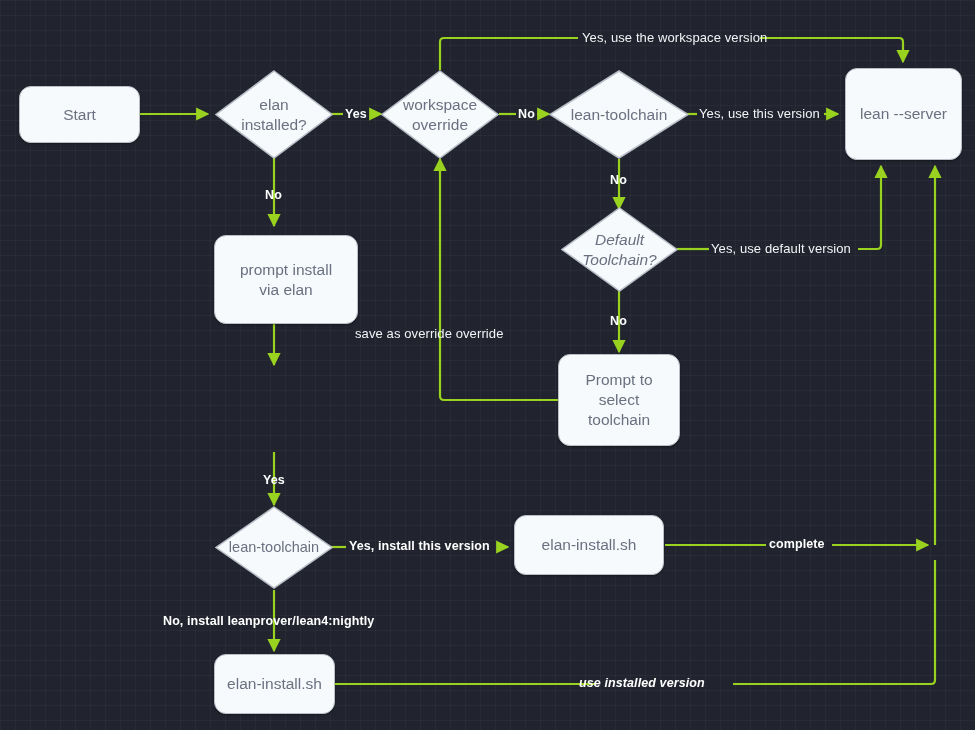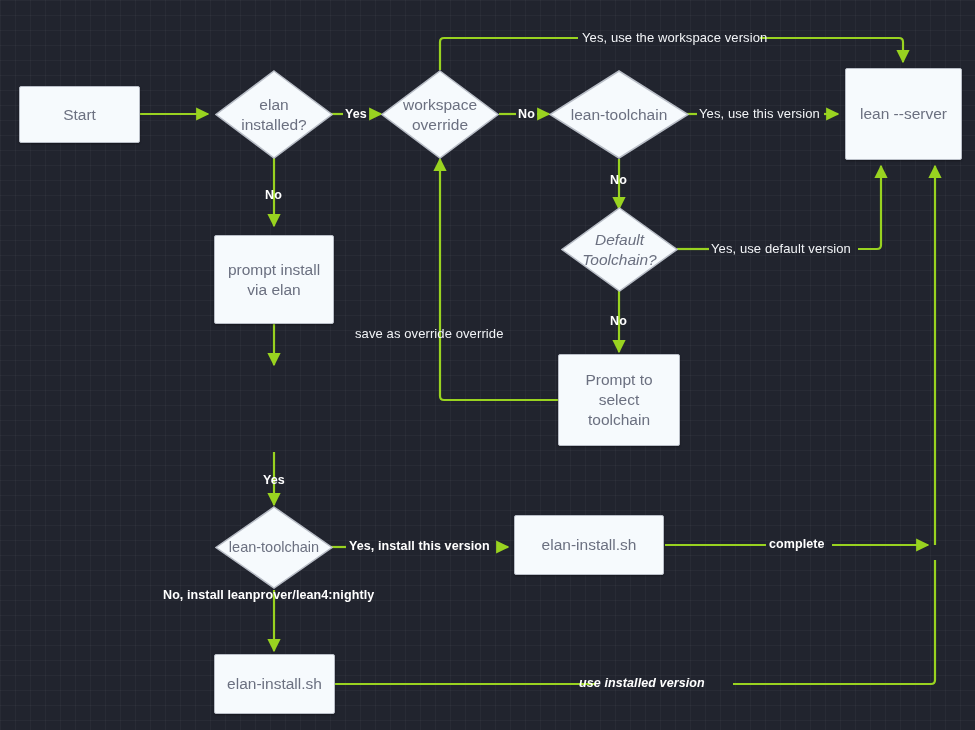--- a/index.html
+++ b/index.html
@@ -32,21 +32,21 @@
     justify-content: center;
     text-align: center;
     color: #6b7080;
     font-size: 15.5px;
     line-height: 1.28;
     white-space: pre-line;
   }
   .node.rect {
     background: #f6fafd;
     border: 1px solid #b9bec7;
-    border-radius: 2px;
+    border-radius: 12px;
     box-shadow: 0 1px 2px rgba(0,0,0,0.35);
   }
   .node.diamond-wrap {
     background: transparent;
     border: none;
   }
   .diamond-shape {
     position: absolute;
     left: 0; top: 0;
     width: 100%; height: 100%;
@@ -159,21 +159,21 @@
   </div>
 
   <div class="node diamond-wrap" style="left:561px; top:207px; width:117px; height:85px;font-style:italic;">
     <svg class="diamond-shape" viewBox="0 0 117 85" preserveAspectRatio="none">
       <polygon points="58.5,1 116,42.5 58.5,84 1,42.5" fill="#f6fafd" stroke="#b9bec7" stroke-width="1.5"></polygon>
     </svg>
     <span class="diamond-label">Default
 Toolchain?</span>
   </div>
 
-  <div class="node rect" style="left:214px; top:235px; width:120px; height:89px;">
+  <div class="node rect" style="left:214px; top:235px; width:144px; height:89px;">
     <span>prompt install
 via elan</span>
   </div>
 
 
   <div class="node rect" style="left:558px; top:354px; width:122px; height:92px;">
     <span>Prompt to
 select
 toolchain</span>
   </div>
@@ -208,19 +208,19 @@
   <div class="edge-label reg" style="left:711px; top:242px;">Yes, use default version</div>
 
   <div class="edge-label bold" style="left:610px; top:315px;">No</div>
 
   <div class="edge-label reg" style="left:355px; top:327px;">save as override override</div>
 
   <div class="edge-label bold" style="left:263px; top:474px;">Yes</div>
 
   <div class="edge-label bold" style="left:349px; top:540px;">Yes, install this version</div>
 
-  <div class="edge-label bold" style="left:163px; top:589px;text-align:right;">No, install leanprover/lean4:nightly</div>
+  <div class="edge-label bold" style="left:163px; top:615px;text-align:right;">No, install leanprover/lean4:nightly</div>
 
   <div class="edge-label bold" style="left:769px; top:538px;">complete</div>
 
   <div class="edge-label bold" style="left:579px; top:677px;font-style:italic;">use installed version</div>
 
 </div>
 
 </body></html>

